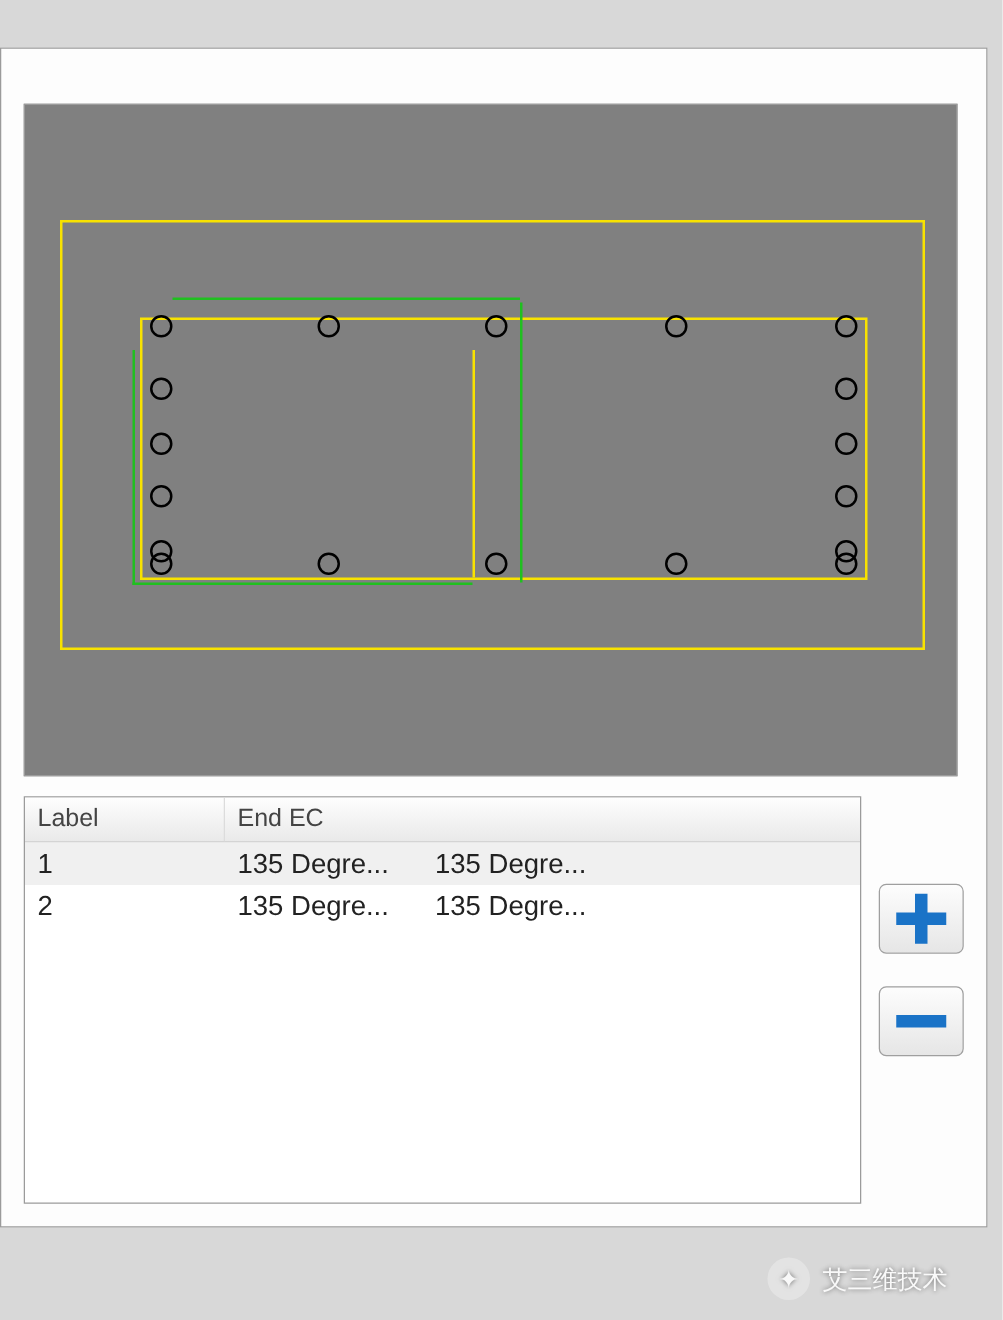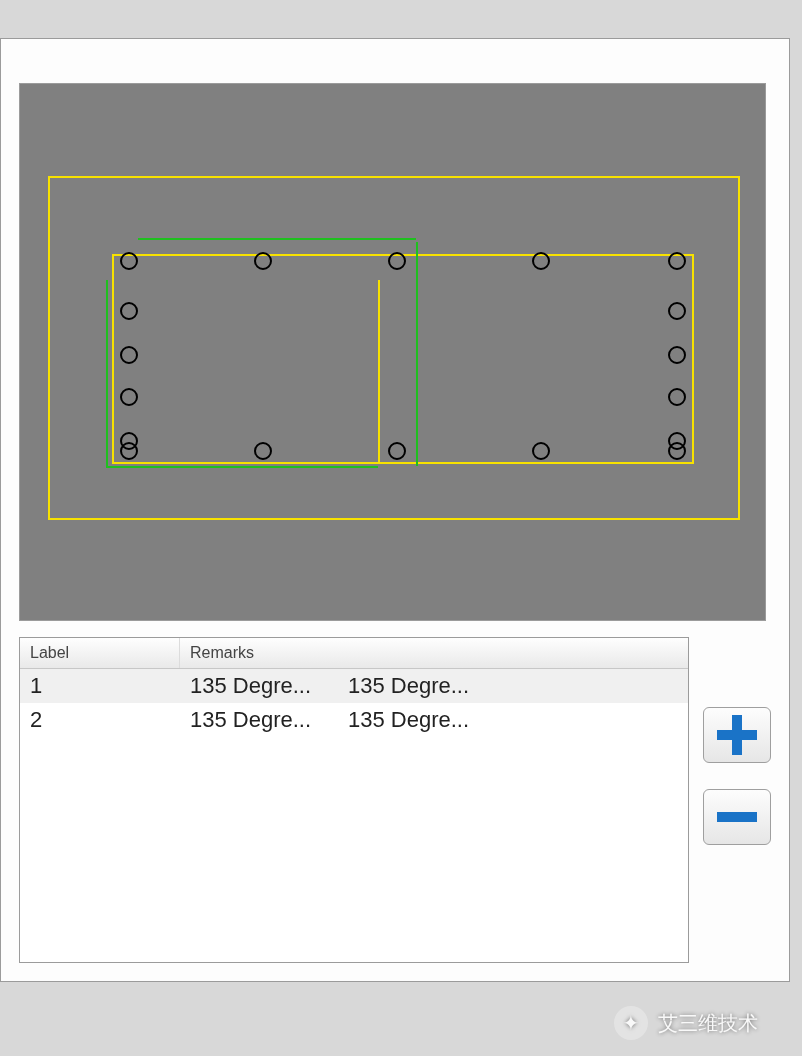--- a/index.html
+++ b/index.html
@@ -98,21 +98,21 @@
     height: 326px;
     overflow: hidden;
   }
   .thead {
     display: flex;
     background: linear-gradient(#fefefe,#e9e9e9);
     border-bottom: 1px solid #c7c7c7;
   }
   .th {
     padding: 6px 10px;
-    font-size: 16px;
+    font-size: 20px;
     color: #444;
     border-right: 1px solid #dcdcdc;
     white-space: nowrap;
     overflow: hidden;
   }
   .th:last-child { border-right: none; }
   .tbody { }
   .tr { display: flex; }
   .tr.alt { background: #f0f0f0; }
   .td {
@@ -200,21 +200,21 @@
       <div class="bar" style="left: 648px; top: 218px;"></div>
       <div class="bar" style="left: 648px; top: 262px;"></div>
       <div class="bar" style="left: 648px; top: 304px;"></div>
       <div class="bar" style="left: 648px; top: 348px;"></div>
     </div>
 
   <div class="table-wrap">
     <div class="data-table">
       <div class="thead">
         <div class="th col-label">Label</div>
-        <div class="th col-remarks">Remarks</div>
+        <div class="th col-end">End EC</div>
       </div>
       <div class="tbody" id="tbody">
           <div class="tr alt">
             <div class="td col-label">1</div>
             <div class="td col-start">135 Degre...</div>
             <div class="td col-end">135 Degre...</div>
             <div class="td col-remarks"></div>
           </div>
           <div class="tr">
             <div class="td col-label">2</div>

